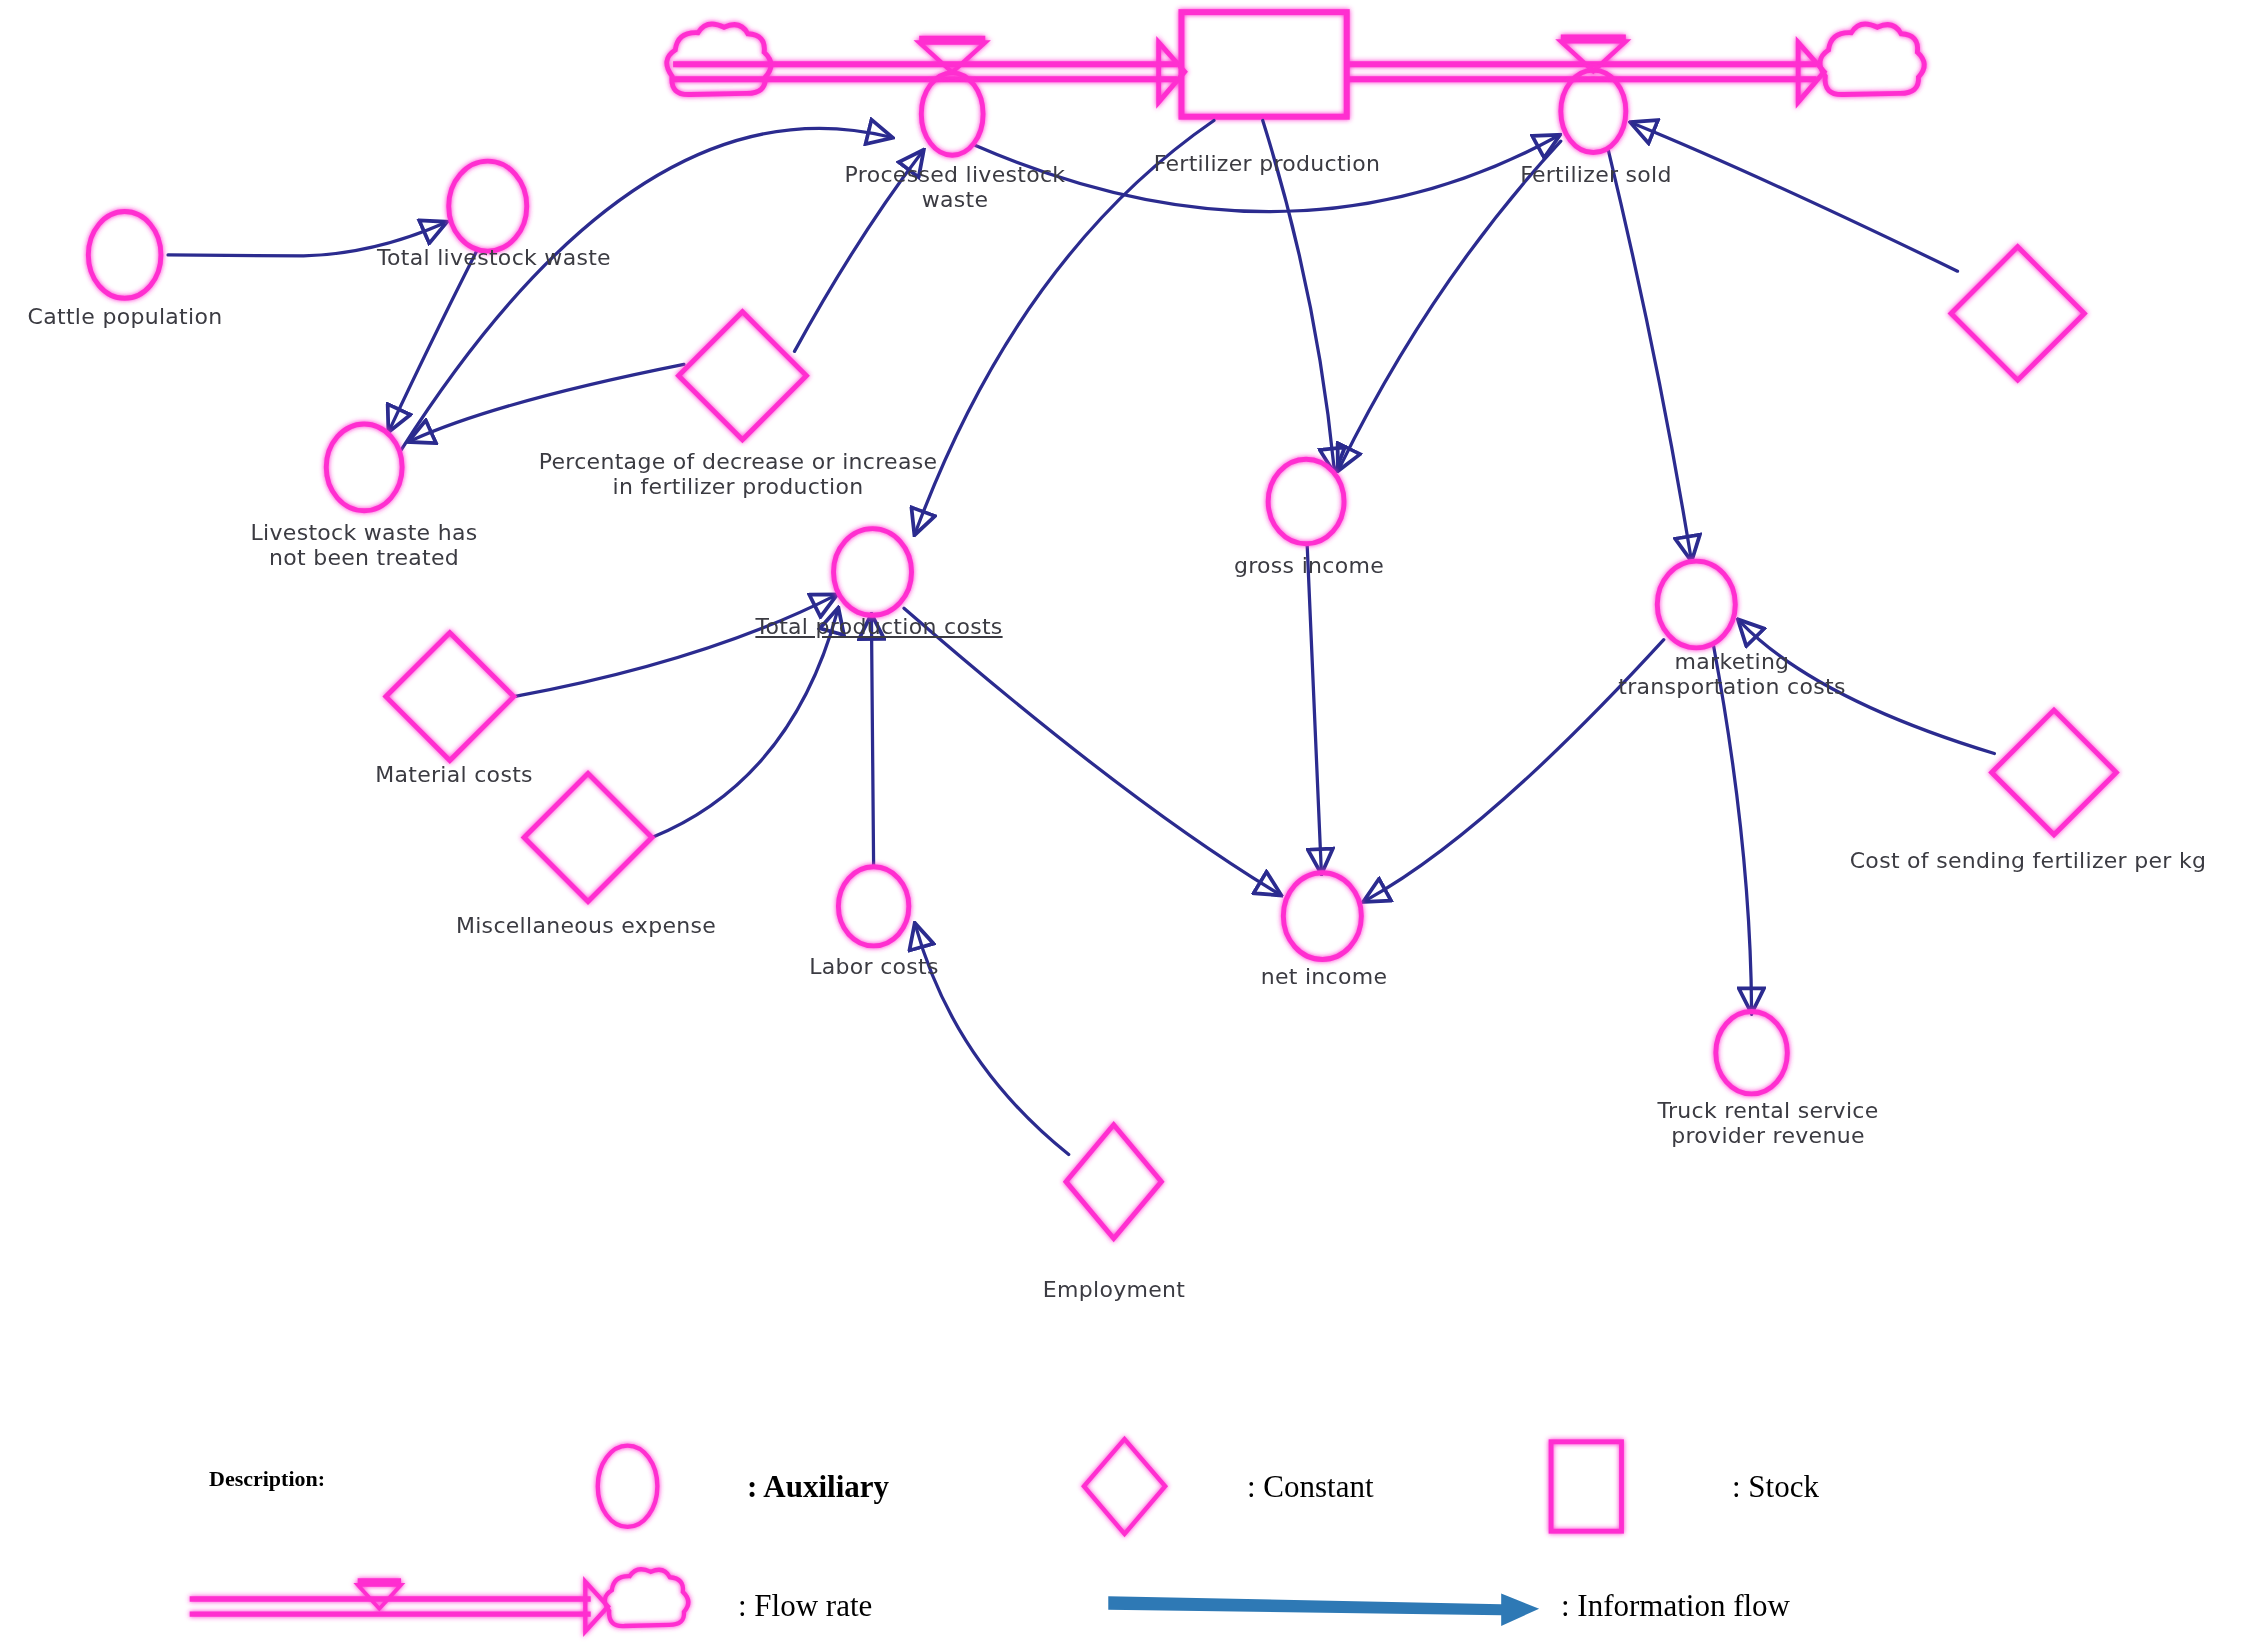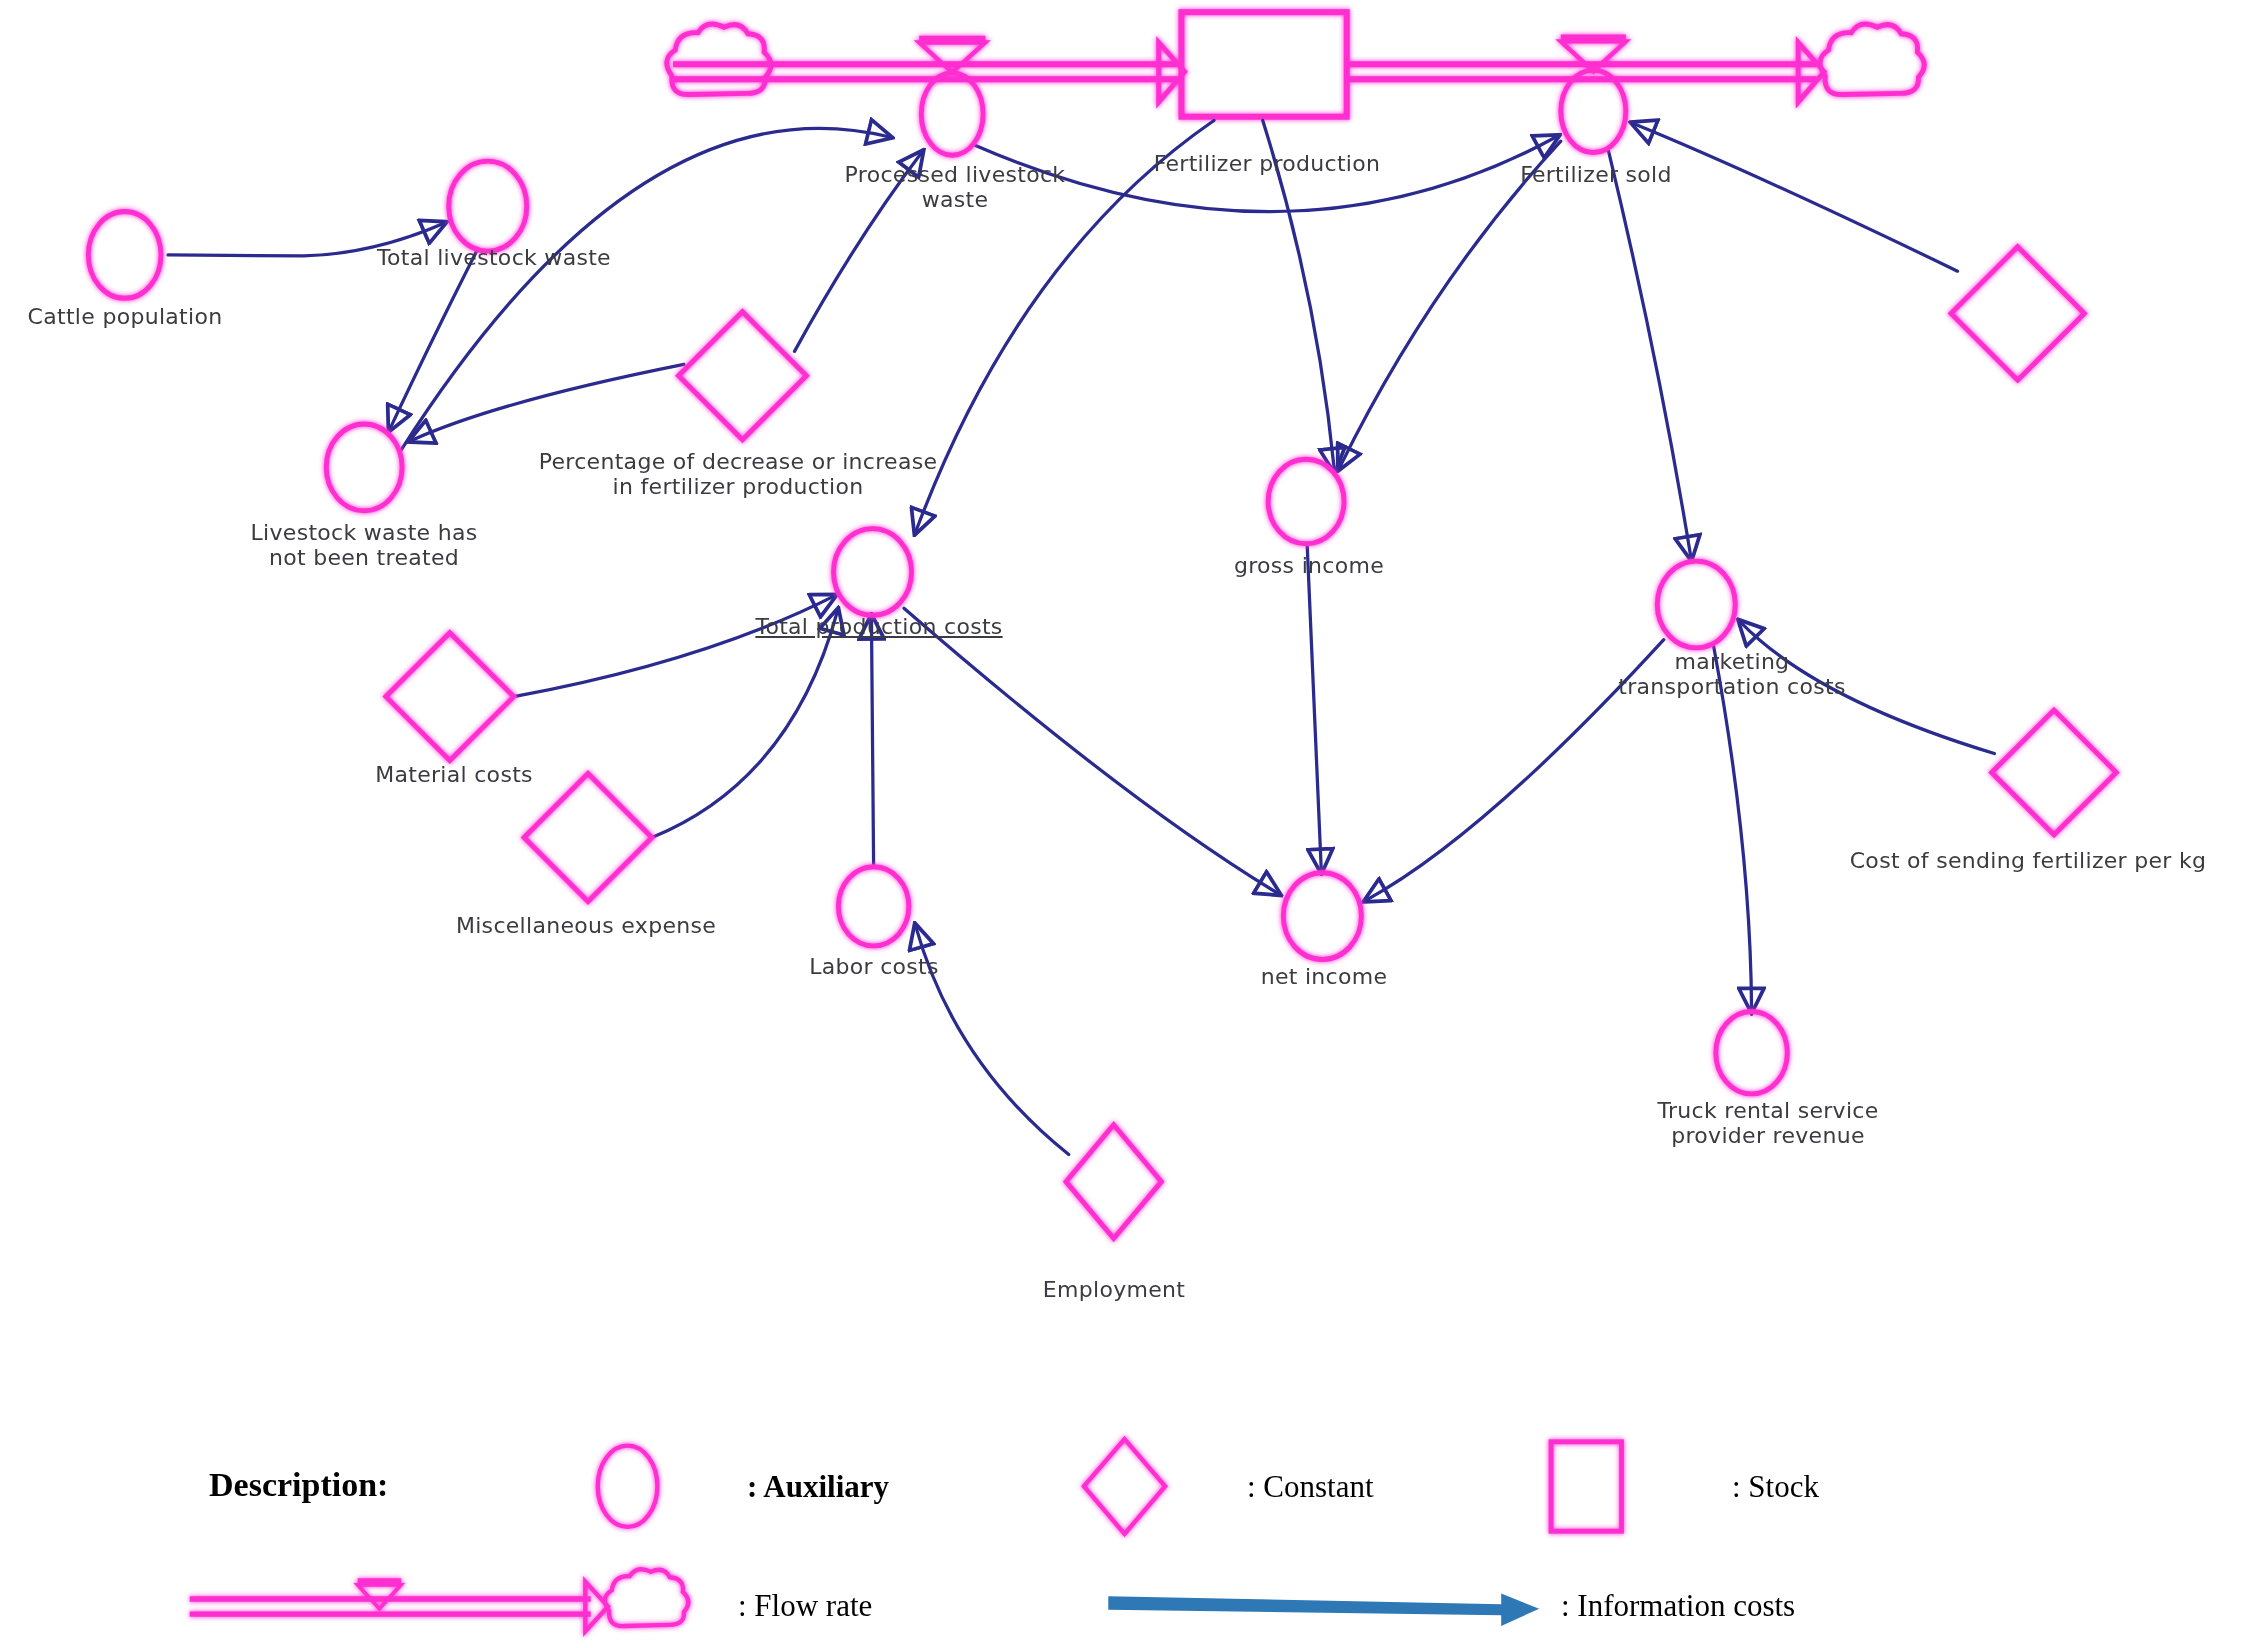--- a/index.html
+++ b/index.html
@@ -29,21 +29,21 @@
     position:absolute;
     color:#000000;
     font-family:"Liberation Serif", "DejaVu Serif", serif;
     font-size:31px;
     white-space:pre;
   }
   .legend-title{
     position:absolute;
     color:#000000;
     font-family:"Liberation Serif","DejaVu Serif",serif;
-    font-size:34px;
+    font-size:22px;
     font-weight:bold;
   }
 </style>
 </head>
 <body>
 
 <div id="page">
 
   <svg id="canvas" viewBox="0 0 4172 3042" xmlns="http://www.w3.org/2000/svg">
     <defs>
@@ -193,16 +193,16 @@
   <div class="node-label" style="left:1768px;top:1098px;">Truck rental service
 provider revenue</div>
   <div class="node-label" style="left:1114px;top:1241px;margin-top:36px;">Employment</div>
 
   <div class="legend-title" style="left:209px;top:1466px;">Description:</div>
 
   <div class="legend-text" style="left:747px;top:1469px;font-weight:bold;">: Auxiliary</div>
   <div class="legend-text" style="left:1247px;top:1469px;">: Constant</div>
   <div class="legend-text" style="left:1732px;top:1469px;">: Stock</div>
   <div class="legend-text" style="left:738px;top:1588px;">: Flow rate</div>
-  <div class="legend-text" style="left:1561px;top:1588px;">: Information costs</div>
+  <div class="legend-text" style="left:1561px;top:1588px;">: Information flow</div>
 
 </div>
 
 
 </body></html>

